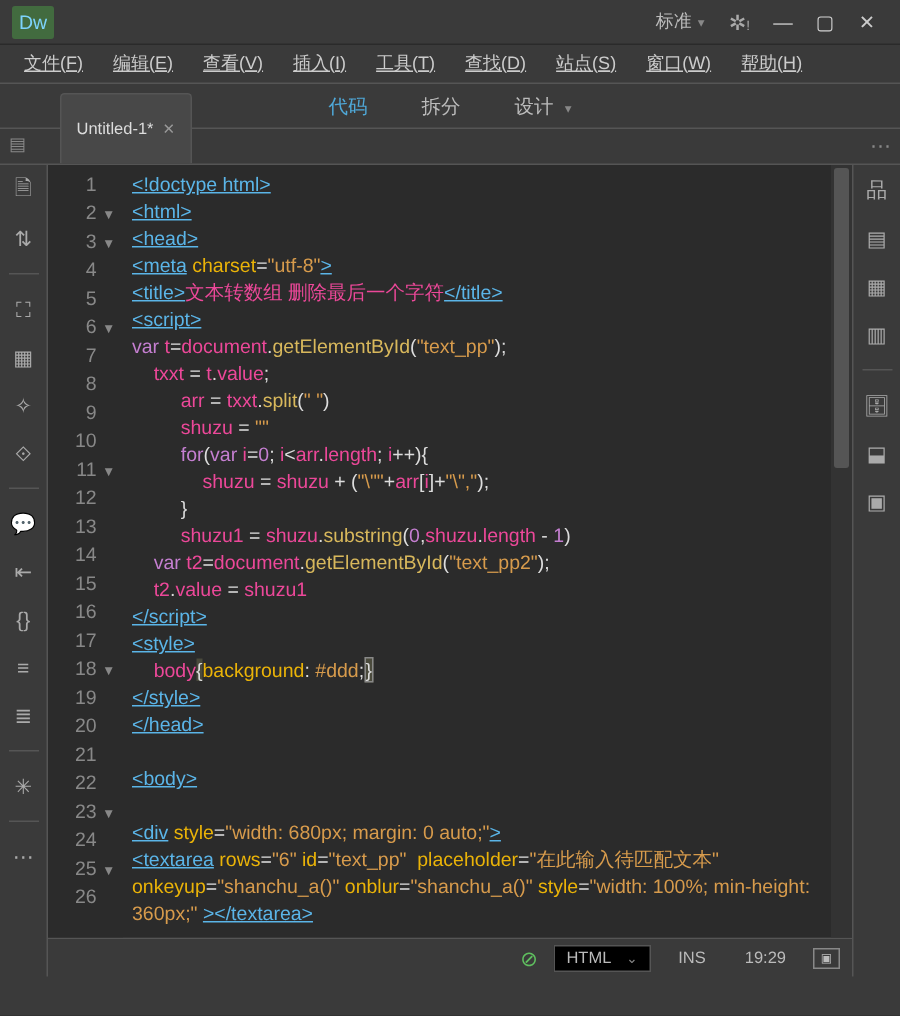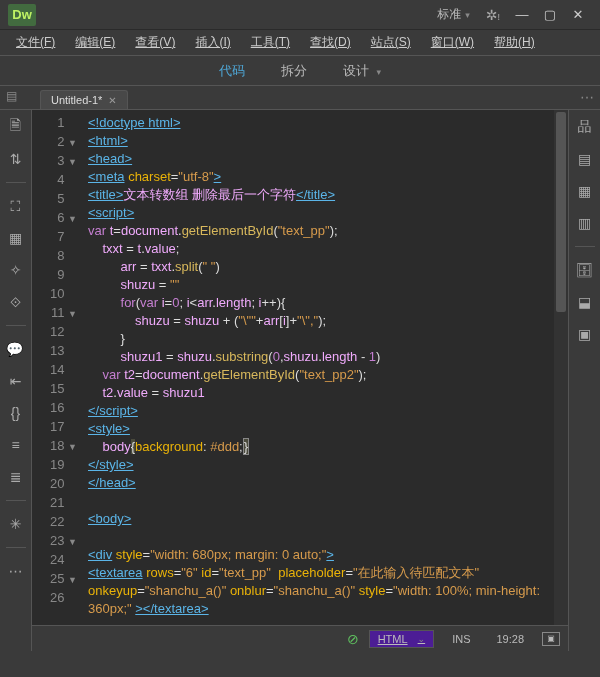--- a/index.html
+++ b/index.html
@@ -1,59 +1,59 @@
 <!DOCTYPE html>
 <html><head>
 <meta charset="utf-8">
 <style>
 * { margin: 0; padding: 0; box-sizing: border-box; font-family: "Segoe UI", Arial, sans-serif; }
 body { background: #3a3a3a; width: 600px; height: 677px; overflow: hidden; color: #ccc; font-size: 12px; }
 .titlebar { height: 30px; background: #3a3a3a; display: flex; align-items: center; padding: 0 8px; border-bottom: 1px solid #2a2a2a; }
-.logo { width: 28px; height: 22px; background: #426b3f; color: #bef264; font-weight: bold; font-size: 13px; display: flex; align-items: center; justify-content: center; border-radius: 2px; }
+.logo { width: 28px; height: 22px; background: #426b3f; color: #7dd3fc; font-weight: normal; font-size: 13px; display: flex; align-items: center; justify-content: center; border-radius: 2px; }
 .spacer { flex: 1; }
 .tb-item { color: #bbb; padding: 0 8px; font-size: 12px; cursor: pointer; }
 .dropdown-arrow { font-size: 9px; margin-left: 4px; color: #888; }
 .gear { color: #aaa; font-size: 14px; cursor: pointer; padding: 0 8px; }
 .winbtn { width: 28px; height: 20px; color: #ccc; display: flex; align-items: center; justify-content: center; cursor: pointer; font-size: 13px; }
 .menubar { height: 26px; background: #3a3a3a; display: flex; align-items: center; padding: 0 6px; border-bottom: 1px solid #555; text-decoration: underline; }
 .menu-item { color: #ccc; padding: 0 10px; font-size: 12px; cursor: pointer; }
 .menu-item u { text-decoration: underline; }
 .viewbar { height: 30px; background: #3a3a3a; display: flex; align-items: center; justify-content: center; gap: 20px; border-bottom: 1px solid #555; }
 .view-tab { color: #bbb; cursor: pointer; font-size: 13px; padding: 4px 8px; }
 .view-tab.active { color: #4fa8d8; }
 .tabstrip { height: 24px; background: #3a3a3a; display: flex; align-items: flex-end; padding-left: 40px; border-bottom: 1px solid #555; position: relative; }
 .tabstrip-left { position: absolute; left: 6px; top: 3px; color: #888; font-size: 12px; }
-.file-tab { background: #484848; color: #ddd; padding: 3px 10px; font-size: 11px; border-top-left-radius: 3px; border-top-right-radius: 3px; border: 1px solid #555; border-bottom: none; display: flex; align-items: center; gap: 6px; }
+.file-tab { background: #484848; color: #ddd; padding: 17px 10px; font-size: 11px; border-top-left-radius: 3px; border-top-right-radius: 3px; border: 1px solid #555; border-bottom: none; display: flex; align-items: center; gap: 6px; }
 .file-tab .x { color: #999; cursor: pointer; font-size: 10px; }
 .tabstrip-right { position: absolute; right: 6px; top: 3px; color: #888; font-size: 14px; }
 .workspace { display: flex; height: 541px; }
 .left-rail { width: 32px; background: #3a3a3a; display: flex; flex-direction: column; align-items: center; padding-top: 8px; gap: 14px; border-right: 1px solid #555; }
 .rail-icon { width: 18px; height: 18px; color: #aaa; cursor: pointer; display: flex; align-items: center; justify-content: center; font-size: 14px; }
 .rail-sep { height: 1px; width: 20px; background: #555; }
 .editor-wrap { flex: 1; display: flex; flex-direction: column; }
 .editor { flex: 1; display: flex; background: #2b2b2b; font-family: Consolas, monospace; font-size: 13px; overflow: hidden; position: relative; }
 .gutter { width: 50px; background: #2b2b2b; color: #888; text-align: right; padding: 4px 6px 4px 0; line-height: 18px; user-select: none; }
 .gutter .lnum { display: block; }
 .gutter .fold { color: #888; font-size: 9px; display: inline-block; width: 8px; }
 .code { flex: 1; padding: 4px 6px; line-height: 18px; white-space: pre; color: #ddd; overflow: hidden; }
 .tag { color: #5bb5e8; text-decoration: underline; }
 .attr { color: #eab308; }
 .str { color: #d79b4c; }
 .kw { color: #c57fd1; }
 .fn { color: #d8b85c; }
 .num { color: #c57fd1; }
-.txt { color: #f0abfc; }
+.txt { color: #ec4899; }
 .hl { background: #4a4a3c; }
 .cursor-box { border: 1px solid #888; background: #4a4a3c; }
 .right-rail { width: 32px; background: #3a3a3a; display: flex; flex-direction: column; align-items: center; padding-top: 8px; gap: 14px; border-left: 1px solid #555; }
 .scroll-v { position: absolute; right: 0; top: 0; bottom: 0; width: 14px; background: #333; }
 .scroll-thumb { background: #555; width: 10px; margin: 2px; height: 200px; border-radius: 2px; }
 .statusbar { height: 26px; background: #3a3a3a; border-top: 1px solid #555; display: flex; align-items: center; justify-content: flex-end; padding: 0 8px; gap: 10px; font-size: 11px; color: #bbb; }
 .status-ok { color: #5fbf5f; font-size: 14px; }
-.status-sel { background: #4c1d95; padding: 2px 8px; border: 1px solid #555; display: flex; align-items: center; gap: 6px; text-decoration: underline; }
+.status-sel { background: #000000; padding: 2px 8px; border: 1px solid #555; display: flex; align-items: center; gap: 6px; }
 .status-box { padding: 2px 8px; }
 .status-icon { width: 18px; height: 14px; border: 1px solid #888; display: flex; align-items: center; justify-content: center; font-size: 8px; }
 </style>
 </head>
 <body>
 
 <div class="titlebar">
   <div class="logo">Dw</div>
   <div class="spacer"></div>
   <div class="tb-item">
@@ -150,21 +150,21 @@
           <div class="scroll-thumb"></div>
         </div>
     </div>
     <div class="statusbar">
       <span class="status-ok">⊘</span>
       <div class="status-sel">
         <span>HTML</span>
           <span class="dropdown-arrow">⌄</span>
       </div>
       <div class="status-box">INS</div>
-      <div class="status-box">19:28</div>
+      <div class="status-box">19:29</div>
       <div class="status-icon">▣</div>
     </div>
   </div>
 
   <div class="right-rail">
     <div class="rail-icon">品</div>
     <div class="rail-icon">▤</div>
     <div class="rail-icon">▦</div>
     <div class="rail-icon">▥</div>
     <div class="rail-sep"></div>

